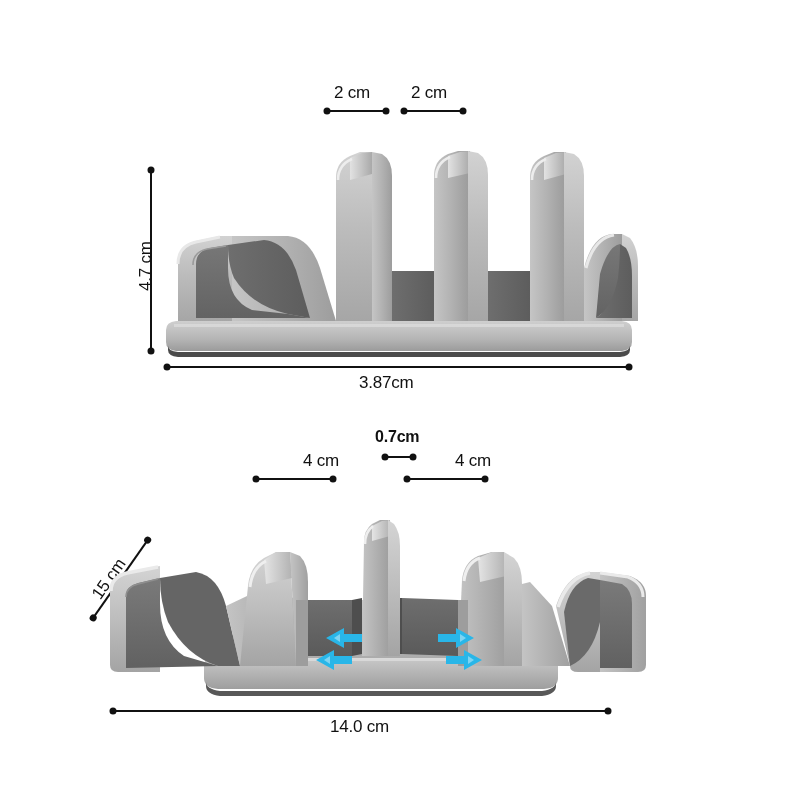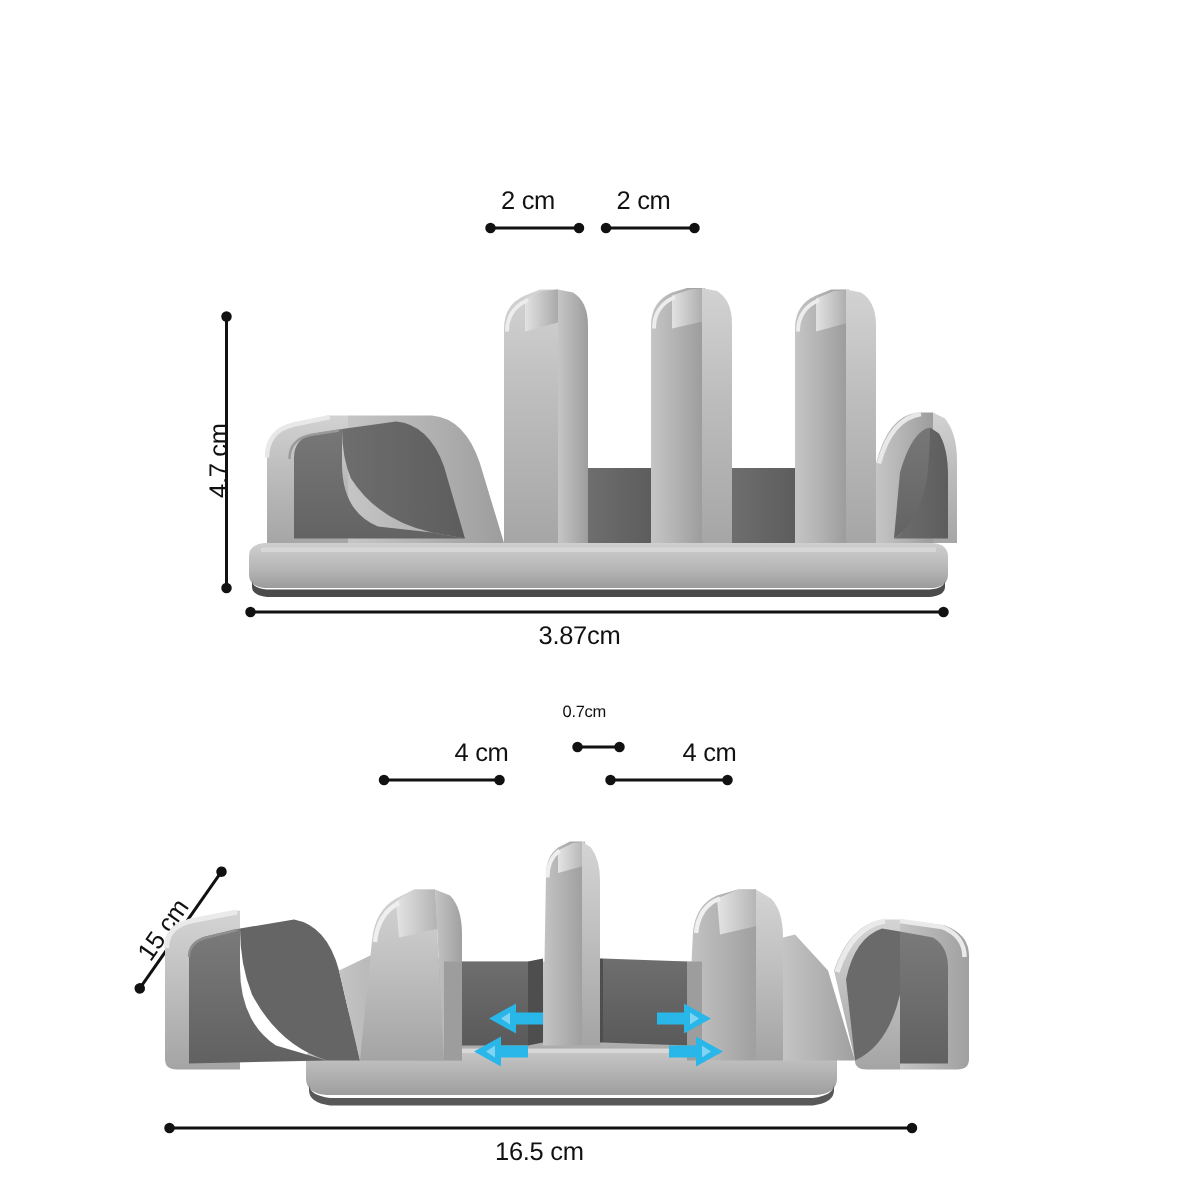--- a/index.html
+++ b/index.html
@@ -4,30 +4,30 @@
 <style>
   html,body{margin:0;padding:0;}
   body{
     width:800px;height:800px;
     background:#ffffff;
     font-family:"Liberation Sans", sans-serif;
     color:#111111;
     overflow:hidden;
     position:relative;
   }
-  #stage{position:absolute;left:0;top:0;width:800px;height:640px;margin-top:41px;}
+  #stage{position:absolute;left:0;top:0;width:800px;height:640px;}
 
   .dim-label{
     position:absolute;
     font-size:17px;
     color:#111;
     white-space:nowrap;
     letter-spacing:-0.2px;
   }
-  .dim-label.small{font-size:11px;}
+  .dim-label.small{font-size:16px;font-weight:bold;}
   .vert{transform-origin:0 0;}
 
   
   .dimline{
     position:absolute;
     height:1.6px;
     background:#111;
   }
   .dimline::before,.dimline::after{
     content:"";position:absolute;top:50%;
@@ -173,21 +173,21 @@
     <div class="dim-label" style="left:303px;top:451px;">4 cm</div>
     <div class="dimline" style="left:257px;top:478px;width:75px;"></div>
 
     <div class="dim-label" style="left:455px;top:451px;">4 cm</div>
     <div class="dimline" style="left:408px;top:478px;width:76px;"></div>
 
     <div class="dimline-d" style="left:93px;top:617px;width:95px;transform:rotate(-55deg);"></div>
     <div class="dim-label vert" style="left:88px;top:592px;transform:rotate(-55deg);">15 cm</div>
 
     <div class="dimline" style="left:114px;top:710px;width:493px;"></div>
-    <div class="dim-label" style="left:330px;top:717px;">16.5 cm</div>
+    <div class="dim-label" style="left:330px;top:717px;">14.0 cm</div>
 
     <svg style="position:absolute;left:100px;top:480px;" width="560" height="225" viewBox="0 0 560 225">
       <defs>
         <linearGradient id="pAlu" x1="0" y1="0" x2="0" y2="1">
           <stop offset="0" stop-color="#d4d4d4"></stop>
           <stop offset="0.5" stop-color="#bdbdbd"></stop>
           <stop offset="1" stop-color="#a4a4a4"></stop>
         </linearGradient>
         <linearGradient id="pAluS" x1="0" y1="0" x2="1" y2="0">
           <stop offset="0" stop-color="#c4c4c4"></stop>

